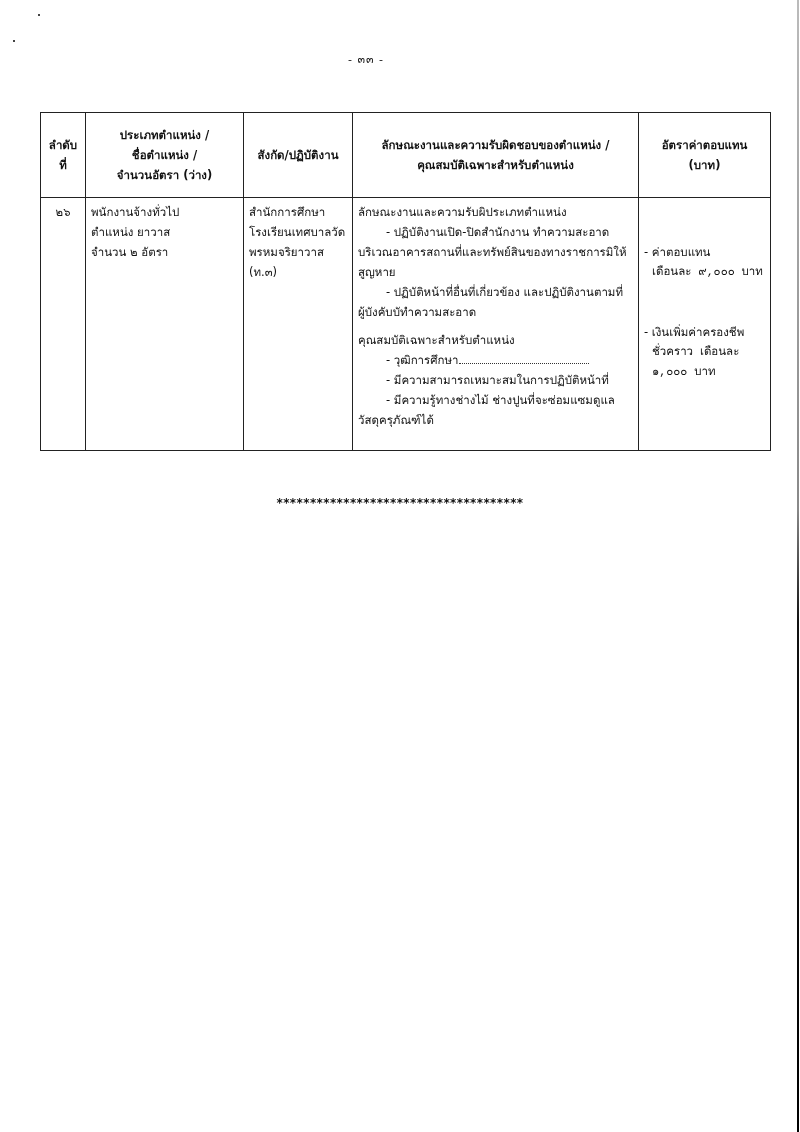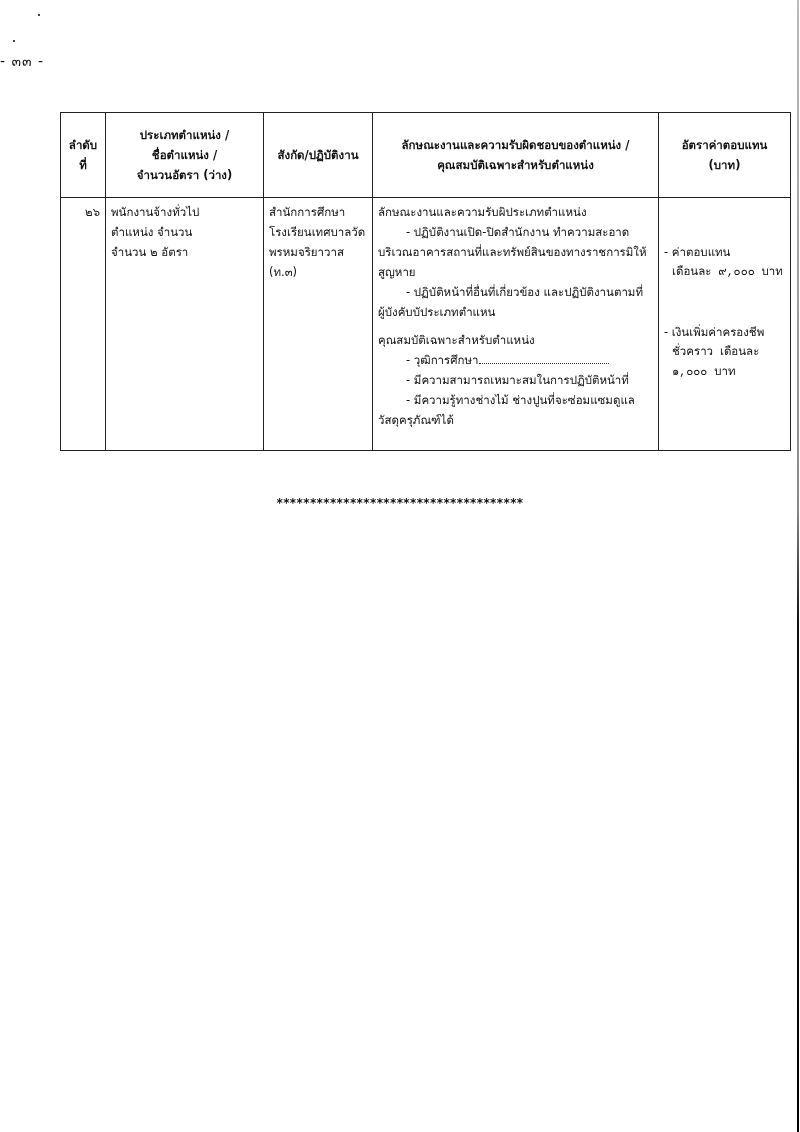--- a/index.html
+++ b/index.html
@@ -13,37 +13,37 @@
       position: relative;
       overflow: hidden;
       font-family: "DejaVu Sans", sans-serif;
       color: #111;
     }
     .page-number {
       position: absolute;
       top: 50px;
       left: 0;
       width: 732px;
-      text-align: left;
-      font-size: 14px;
+      text-align: center;
+      font-size: 11px;
       letter-spacing: 1px;
     }
     .speck { position: absolute; width: 2px; height: 2px; background: #444; }
     .scan-line {
       position: absolute;
       top: 0;
       left: 797px;
       width: 2px;
       height: 1132px;
       background: linear-gradient(to bottom, #bbb 0%, #888 45%, #111 55%, #000 100%);
     }
     table.job-table {
       position: absolute;
       top: 112px;
-      left: 60px;
+      left: 40px;
       width: 730px;
       border-collapse: collapse;
       table-layout: fixed;
       font-size: 11.5px;
       line-height: 20px;
     }
     table.job-table th, table.job-table td {
       border: 1px solid #222;
       vertical-align: top;
     }
@@ -57,21 +57,21 @@
     }
     table.job-table td {
       height: 244px;
       padding: 4px 5px;
     }
     .col-no { width: 45px; }
     .col-type { width: 158px; }
     .col-unit { width: 109px; }
     .col-duty { width: 286px; }
     .col-pay { width: 132px; }
-    td.no-cell { text-align: right; }
+    td.no-cell { text-align: center; }
     .u { display: block; }
     .line { display: block; }
     .indent { padding-left: 28px; }
     .dotted {
       display: inline-block;
       width: 130px;
       border-bottom: 1px dotted #333;
       height: 12px;
       vertical-align: baseline;
     }
@@ -125,36 +125,36 @@
         <span class="line">อัตราค่าตอบแทน</span>
         <span class="line">(บาท)</span>
       </th>
     </tr>
   </thead>
   <tbody>
     <tr>
       <td class="no-cell">๒๖</td>
       <td>
         <span class="u">พนักงานจ้างทั่วไป</span>
-        <span class="line">ตำแหน่ง จำนวน</span>
+        <span class="line">ตำแหน่ง ยาวาส</span>
         <span class="line">จำนวน ๒ อัตรา</span>
       </td>
       <td>
         <span class="line">สำนักการศึกษา</span>
         <span class="line">โรงเรียนเทศบาลวัด</span>
         <span class="line">พรหมจริยาวาส</span>
         <span class="line">(ท.๓)</span>
       </td>
       <td>
         <span class="u">ลักษณะงานและความรับผิประเภทตำแหน่ง</span>
         <span class="line indent">- ปฏิบัติงานเปิด-ปิดสำนักงาน ทำความสะอาด</span>
         <span class="line">บริเวณอาคารสถานที่และทรัพย์สินของทางราชการมิให้</span>
         <span class="line">สูญหาย</span>
         <span class="line indent">- ปฏิบัติหน้าที่อื่นที่เกี่ยวข้อง และปฏิบัติงานตามที่</span>
-        <span class="line">ผู้บังคับบัประเภทตำแหน</span>
+        <span class="line">ผู้บังคับบัทำความสะอาด</span>
         <span class="line" style="height:8px;"></span>
         <span class="u">คุณสมบัติเฉพาะสำหรับตำแหน่ง</span>
         <span class="line indent">
           <span>- วุฒิการศึกษา</span><span class="dotted"></span>
         </span>
         <span class="line indent">- มีความสามารถเหมาะสมในการปฏิบัติหน้าที่</span>
         <span class="line indent">- มีความรู้ทางช่างไม้ ช่างปูนที่จะซ่อมแซมดูแล</span>
         <span class="line">วัสดุครุภัณฑ์ได้</span>
       </td>
       <td>

